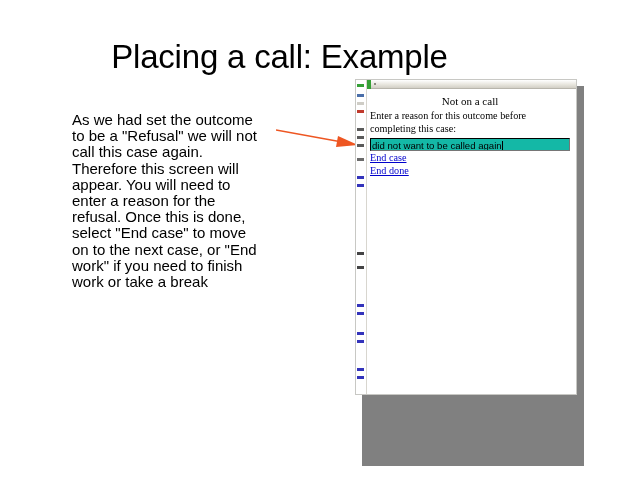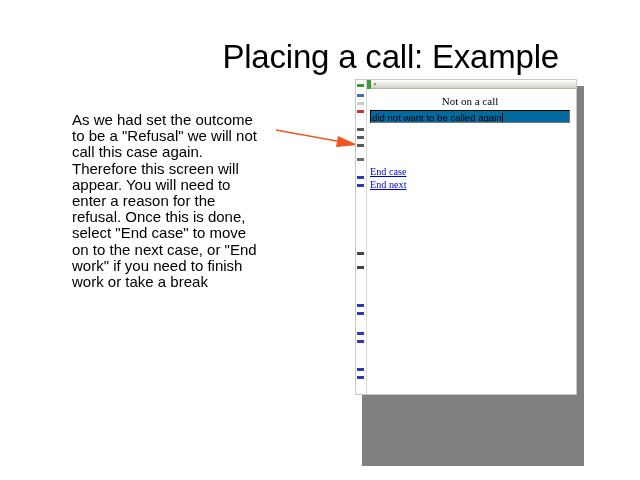--- a/index.html
+++ b/index.html
@@ -14,21 +14,21 @@
     position: relative;
     font-family: "Liberation Sans", sans-serif;
   }
 
   
   .slide-title {
     position: absolute;
     left: 0;
     top: 38px;
     width: 559px;
-    text-align: right;
+    text-align: center;
     font-family: "Liberation Sans", sans-serif;
     font-size: 33px;
     font-weight: 400;
     color: #000000;
     letter-spacing: -0.2px;
     white-space: nowrap;
   }
 
   
   .body-text {
@@ -147,40 +147,39 @@
     color: #000;
   }
   .reason-input {
     display: block;
     width: 200px;
     height: 13px;
     font-family: "Liberation Sans", sans-serif;
     font-size: 9.6px;
     line-height: 13px;
     color: #000;
-    background: #0369a1;
+    background: #14b8a6;
     border: 1px solid #000000;
     border-right-color: #767676;
     border-bottom-color: #767676;
     box-sizing: border-box;
     padding: 0 1px;
     white-space: nowrap;
     overflow: hidden;
     position: relative;
   }
   .caret {
     display: inline-block;
     width: 1px;
     height: 9px;
     background: #000;
     vertical-align: -1px;
     margin-left: 0px;
   }
   .link-group {
-    margin-top: 42px;
   }
   .page-link {
     display: block;
     font-family: "Liberation Serif", serif;
     font-size: 10.2px;
     line-height: 13px;
     color: #0000cc;
     text-decoration: underline;
     width: max-content;
   }
@@ -228,24 +227,25 @@
 
   <div class="window-toolbar">
     <div class="toolbar-green-marker"></div>
     <div class="toolbar-dot"></div>
   </div>
 
   <div class="window-content">
 
     <div class="page-heading">Not on a call</div>
 
+    <div class="page-instruction">Enter a reason for this outcome before completing this case:</div>
 
     <div class="reason-input">
       <span>did not want to be called again</span><span class="caret"></span>
     </div>
 
     <div class="link-group">
       <a href="#" class="page-link">End case</a>
-      <a href="#" class="page-link">End next</a>
+      <a href="#" class="page-link">End done</a>
     </div>
 
   </div>
 </div>
 
 </body></html>

